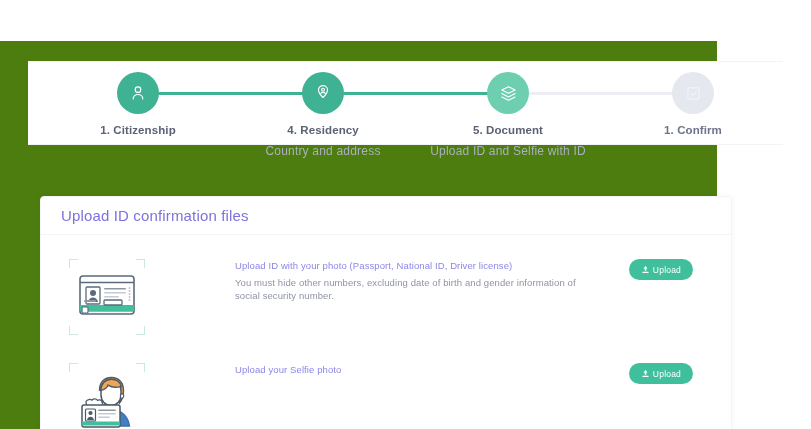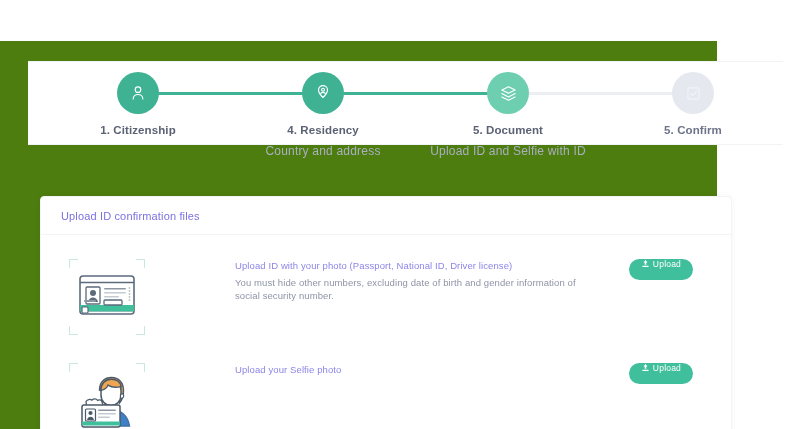--- a/index.html
+++ b/index.html
@@ -105,21 +105,21 @@
   }
 
   .card-header {
     height: 38px;
     padding: 0 20px;
     display: flex;
     align-items: center;
     border-bottom: 1px solid #f3f4f8;
   }
   .card-title {
-    font-size: 11px;
+    font-size: 15px;
     color: #7b72e0;
     font-weight: normal;
     letter-spacing: .15px;
   }
 
   .card-body { padding: 10px 0 28px 0; }
 
   
   .row {
     display: flex;
@@ -176,20 +176,21 @@
   }
 
   .row-action {
     flex: 0 0 auto;
     padding-top: 6px;
     padding-right: 18px;
   }
 
   .upload-btn {
     display: inline-flex;
+    align-items: center;
     gap: 3px;
     background: #3fbf9b;
     color: #ffffff;
     border: none;
     border-radius: 13px;
     height: 21px;
     padding: 0 12px;
     font-size: 8.5px;
     font-family: "Liberation Sans", sans-serif;
     letter-spacing: .2px;
@@ -252,21 +253,21 @@
 
       <div class="step" style="left:665px;">
         <div class="step-bubble todo">
           <span>
             <svg width="19" height="19" viewBox="0 0 24 24" fill="none" stroke="#f2f3f8" stroke-width="1.5" stroke-linecap="round" stroke-linejoin="round">
               <rect x="5" y="5" width="14" height="14" rx="2"></rect>
               <path d="M8.4 12.1l2.5 2.5 4.7-5"></path>
             </svg>
           </span>
         </div>
-        <div class="step-label muted">5. Confirm</div>
+        <div class="step-label muted">1. Confirm</div>
         <div class="step-sub"></div>
       </div>
 
     </div>
   </div>
 
   <div class="card">
 
     <div class="card-header">
       <span class="card-title">Upload ID confirmation files</span>

